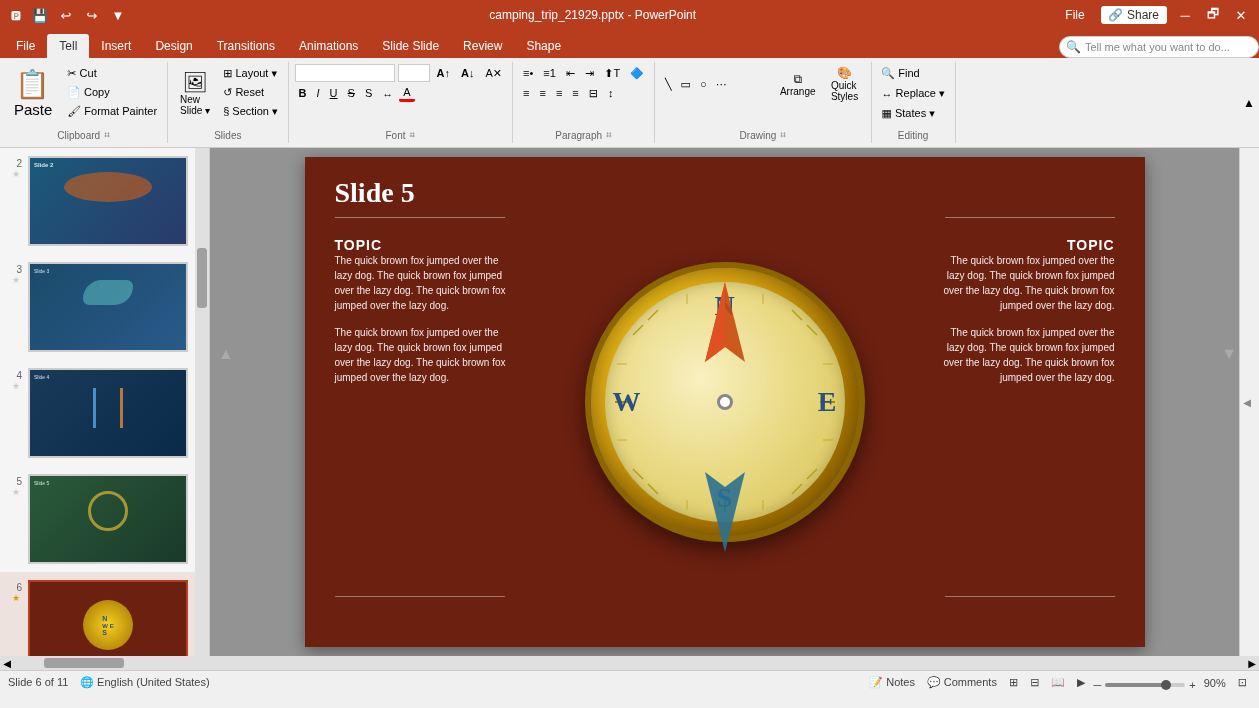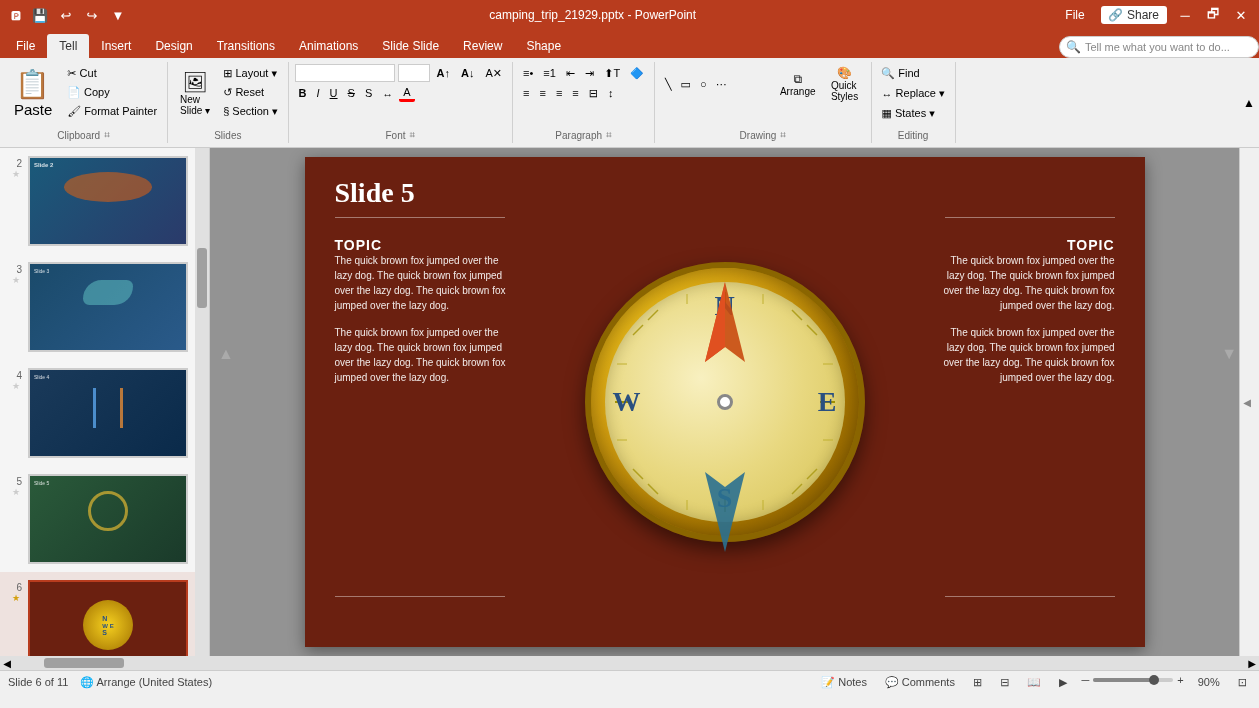--- a/index.html
+++ b/index.html
@@ -315,21 +315,21 @@
       background: #f0f0f0;
       border-top: 1px solid #ccc;
       display: flex;
       align-items: center;
       justify-content: space-between;
       padding: 0 8px;
       font-size: 11px;
       color: #444;
     }
     .status-left { display: flex; align-items: flex-start; gap: 12px; }
-    .status-right { display: flex; align-items: flex-start; gap: 10px; }
+    .status-right { display: flex; align-items: flex-end; gap: 4px; }
     .status-icon-btn { cursor: pointer; padding: 2px 4px; border-radius: 2px; }
 
     
     .slides-scrollbar {
       position: absolute;
       right: 0;
       top: 0;
       bottom: 0;
       width: 14px;
       background: #e0e0e0;
@@ -756,21 +756,21 @@
 <div class="hscrollbar">
   <div style="width:14px; height:14px; display:flex; align-items:center; justify-content:center; cursor:pointer; font-size:10px;">◀</div>
   <div class="hscrollbar-thumb"></div>
   <div style="flex:1;"></div>
   <div style="width:14px; height:14px; display:flex; align-items:center; justify-content:center; cursor:pointer; font-size:10px;">▶</div>
 </div>
 
 <div class="status-bar">
   <div class="status-left">
     <span>Slide 6 of 11</span>
-    <span>🌐 <span>Arrange (United States)</span></span>
+    <span>🌐 <span>English (United States)</span></span>
   </div>
   <div class="status-right">
     <div class="status-icon-btn">📝 <span>Notes</span></div>
     <div class="status-icon-btn">💬 <span>Comments</span></div>
     <div class="status-icon-btn">⊞</div>
     <div class="status-icon-btn">⊟</div>
     <div class="status-icon-btn">📖</div>
     <div class="status-icon-btn">▶</div>
     <div class="zoom-slider">
       <span style="cursor:pointer;">─</span>

